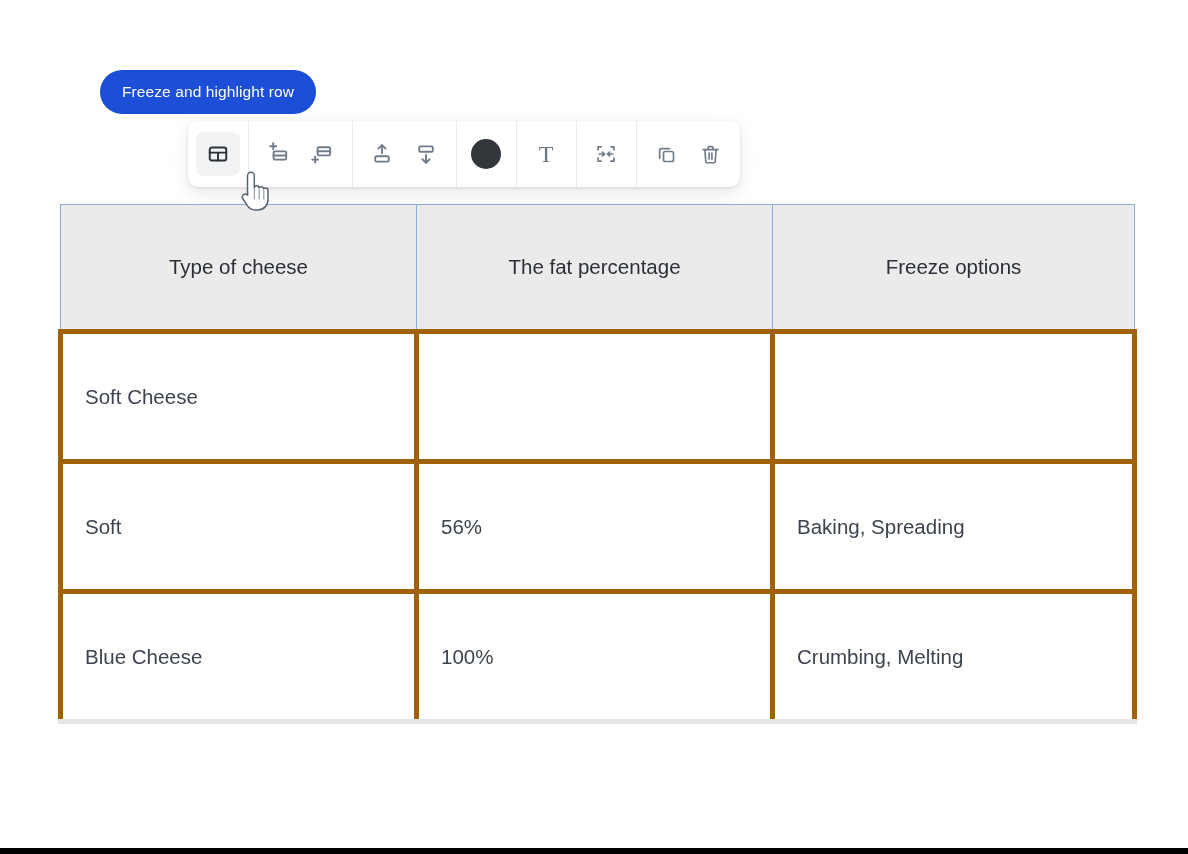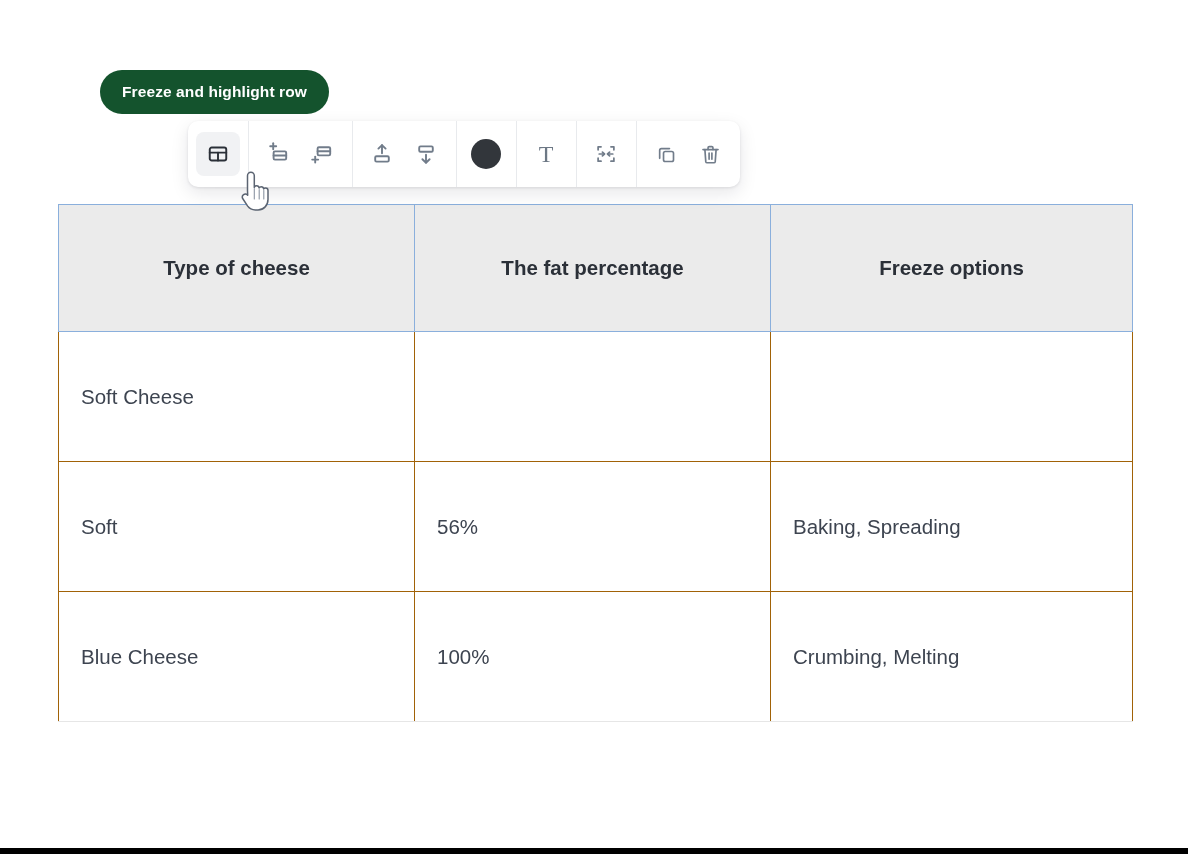--- a/index.html
+++ b/index.html
@@ -22,25 +22,25 @@
     background: #000000;
   }
 
   
   .tooltip {
     position: absolute;
     left: 100px; top: 70px;
     height: 44px;
     padding: 12px 22px;
     display: flex; align-items: center;
-    background: #14532d;
+    background: #1d4ed8;
     color: #ffffff;
     border-radius: 22px;
     font-size: 15.5px;
-    font-weight: bold;
+    font-weight: normal;
     letter-spacing: 0.1px;
     white-space: nowrap;
     z-index: 40;
   }
 
   
   .toolbar {
     position: absolute;
     left: 188px; top: 121px;
     height: 66px;
@@ -113,28 +113,28 @@
   table.cheese col.c1 { width: 356px; }
   table.cheese col.c2 { width: 356px; }
   table.cheese col.c3 { width: 362px; }
 
   thead tr { height: 127px; }
   thead th {
     background: #ebebeb;
     border: 1px solid #8aafdc;
     color: #2b3038;
     font-size: 20.5px;
-    font-weight: bold;
+    font-weight: normal;
     text-align: center;
     vertical-align: middle;
   }
 
   tbody tr { height: 130px; }
   tbody td {
-    border: 1px solid #a16207;
+    border: 5px solid #a16207;
     background: #ffffff;
     color: #3d4450;
     font-size: 20.5px;
     font-weight: normal;
     text-align: left;
     vertical-align: middle;
     padding: 17px 22px;
   }
   tbody tr:last-child td { border-bottom-color: #e6e6e6; }
 </style>

